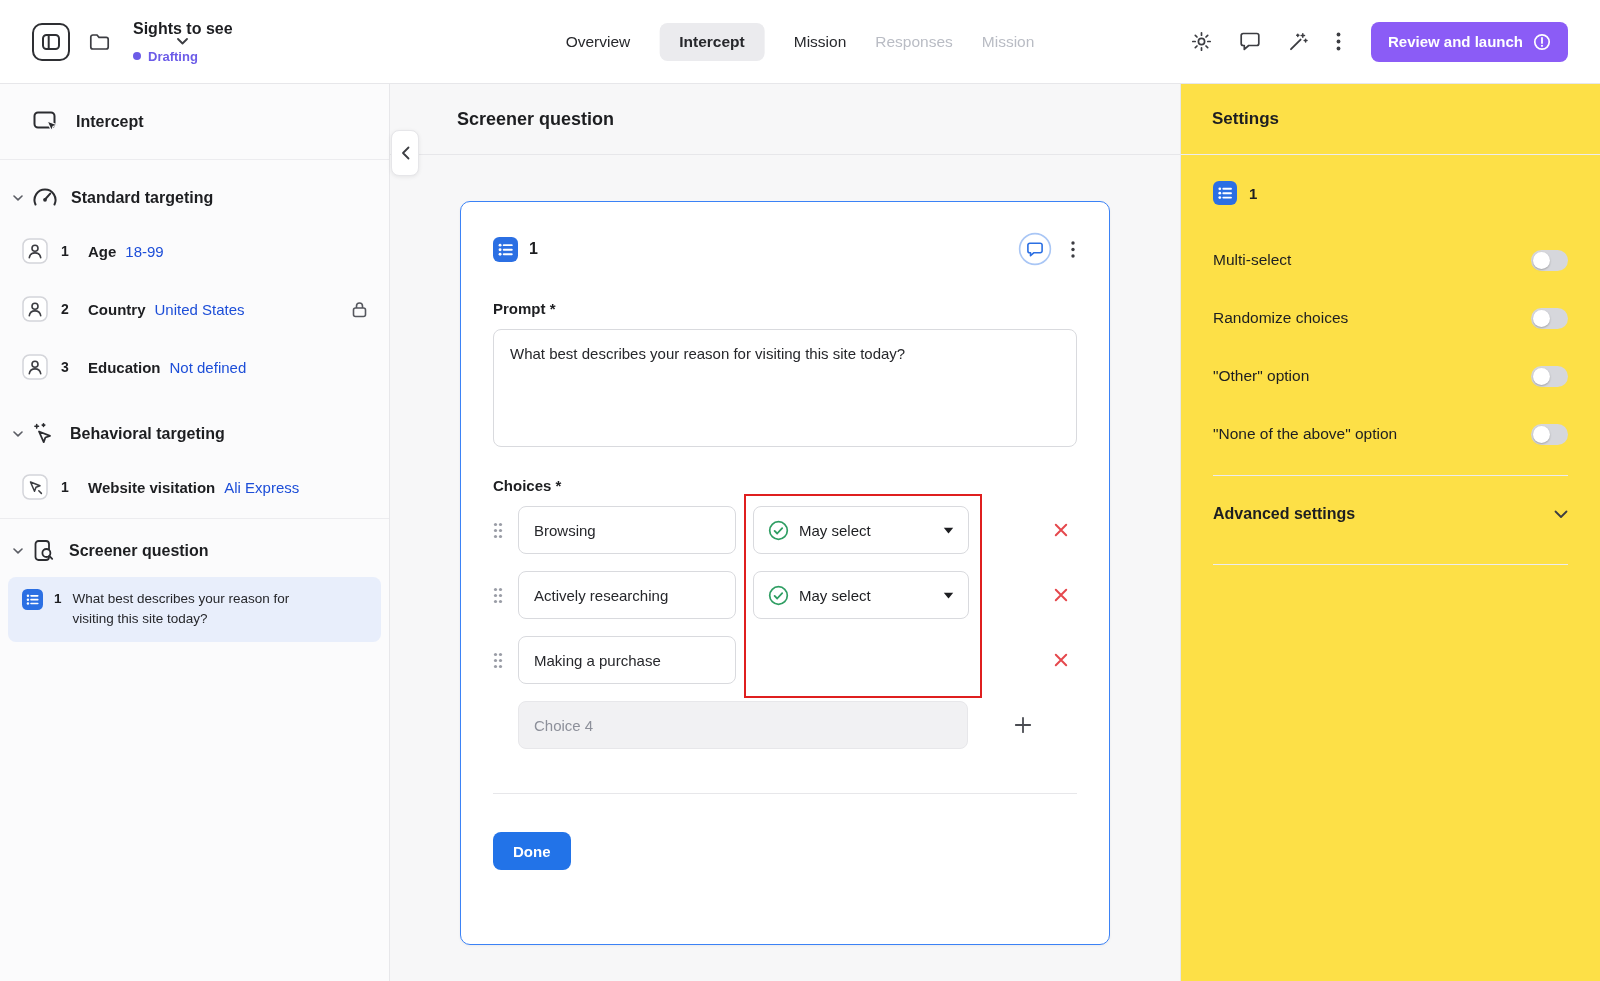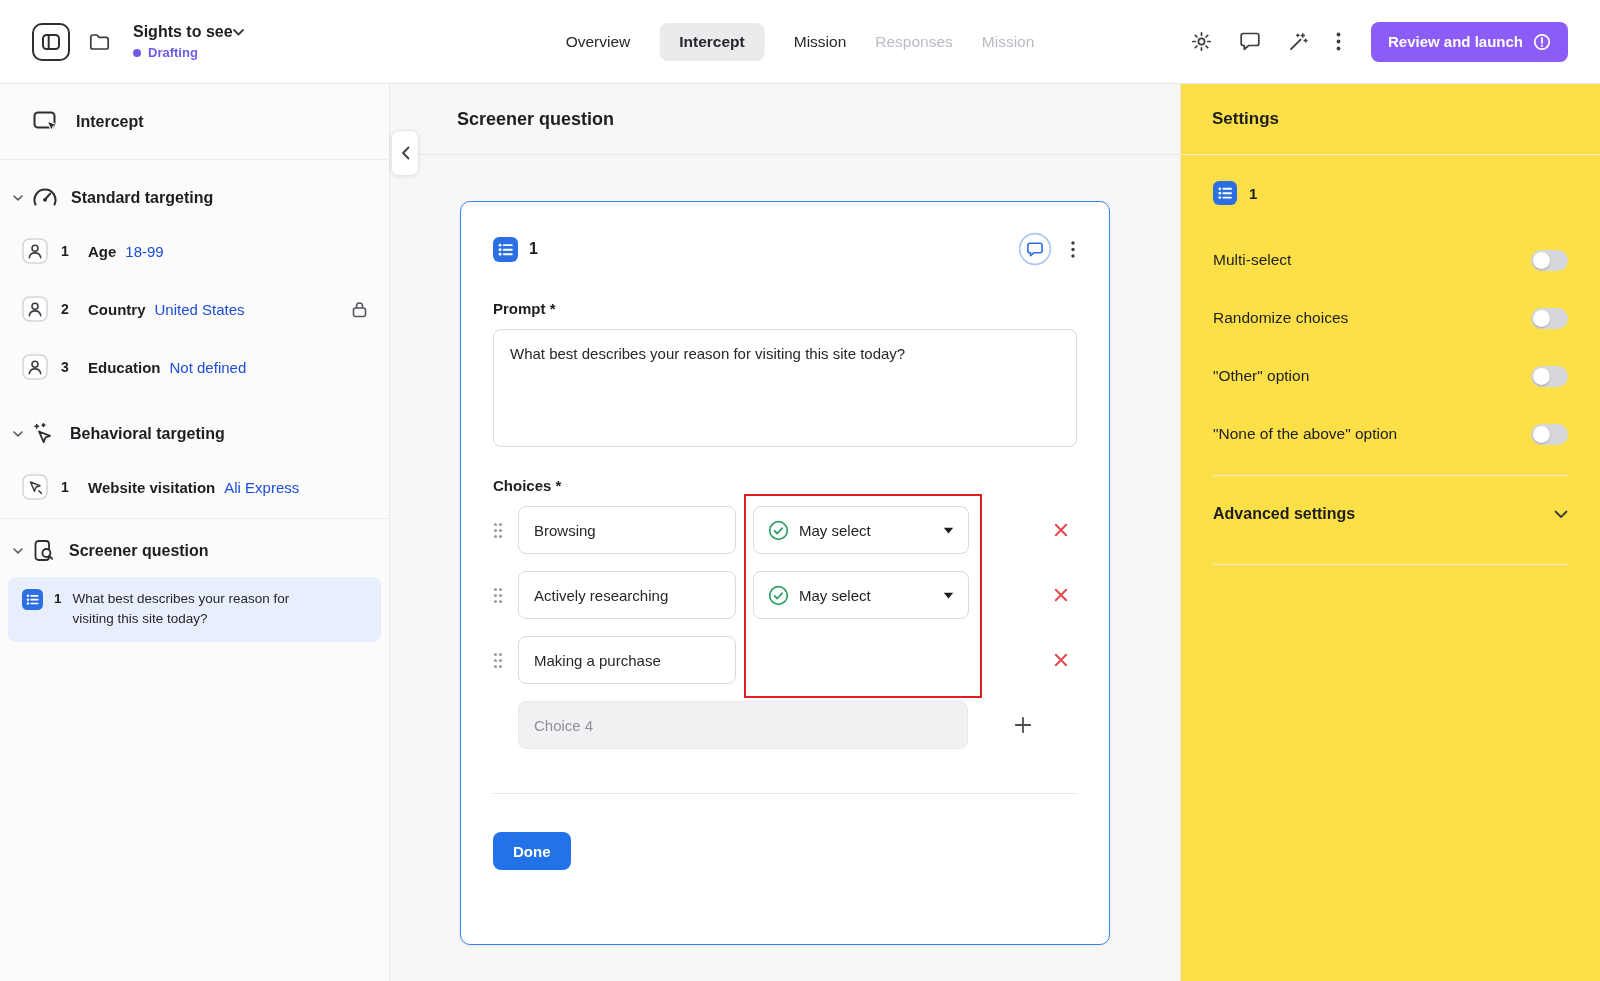--- a/index.html
+++ b/index.html
@@ -10,21 +10,21 @@
     color:#202124; background:#fff;
   }
   svg { display:block; }
 
   
   .topbar { height:84px; display:flex; align-items:center; padding:0 32px; border-bottom:1px solid #e7e7ea; position:relative; background:#fff; }
   .tb-left { display:flex; align-items:center; gap:15px; }
   .panel-toggle-btn { width:38px; height:38px; border:2px solid #2e2f33; border-radius:10px; background:#fff; display:flex; align-items:center; justify-content:center; cursor:pointer; }
   .icon-btn { background:none; border:none; padding:4px; cursor:pointer; display:flex; align-items:center; justify-content:center; }
   .project-block { display:flex; flex-direction:column; gap:4px; margin-left:4px; }
-  .project-name-row { display:flex; align-items:center; font-weight:700; font-size:16px; color:#1d1e21; cursor:pointer; }
+  .project-name-row { display:flex; align-items:center; font-weight:700; font-size:16px; color:#1d1e21; cursor:pointer;flex-direction:column; }
   .status-row { display:flex; align-items:center; gap:7px; font-size:13px; font-weight:700; color:#6c5ce8; }
   .status-dot { width:8px; height:8px; border-radius:50%; background:#6c5ce8; }
   .tabs { position:absolute; left:50%; top:50%; transform:translate(-50%,-50%); display:flex; align-items:center; gap:29px; }
   .tab { font-size:15.5px; font-weight:500; color:#27282c; padding:10px 0; cursor:pointer; white-space:nowrap; }
   .tab.active { background:#ebebee; border-radius:8px; padding:10px 20px; font-weight:600; }
   .tab.disabled { color:#b9bcc4; }
   .tb-right { margin-left:auto; display:flex; align-items:center; gap:20px; }
   .review-btn { height:40px; padding:0 17px; background:#8b5cf6; color:#fff; border:none; border-radius:8px; font-size:15px; font-weight:600; font-family:inherit; display:flex; align-items:center; gap:10px; cursor:pointer; margin-left:6px; }
 
   

